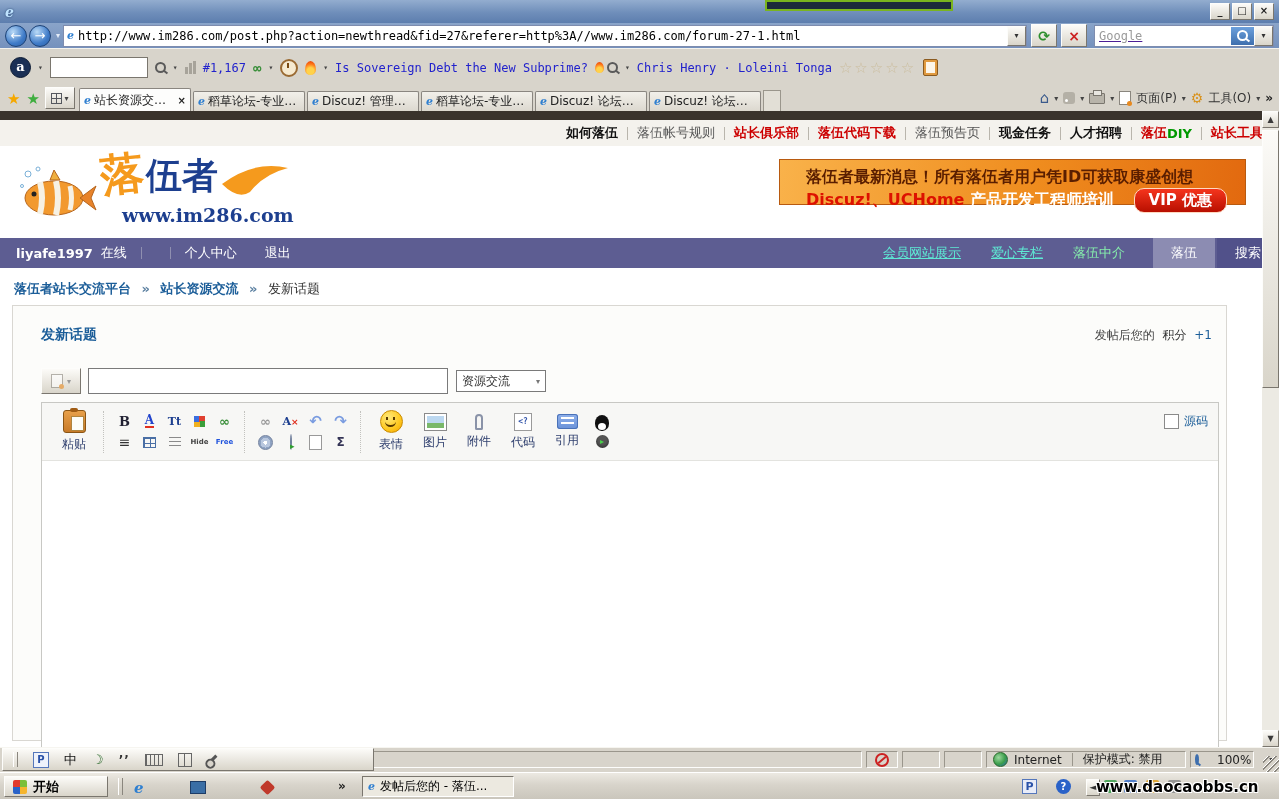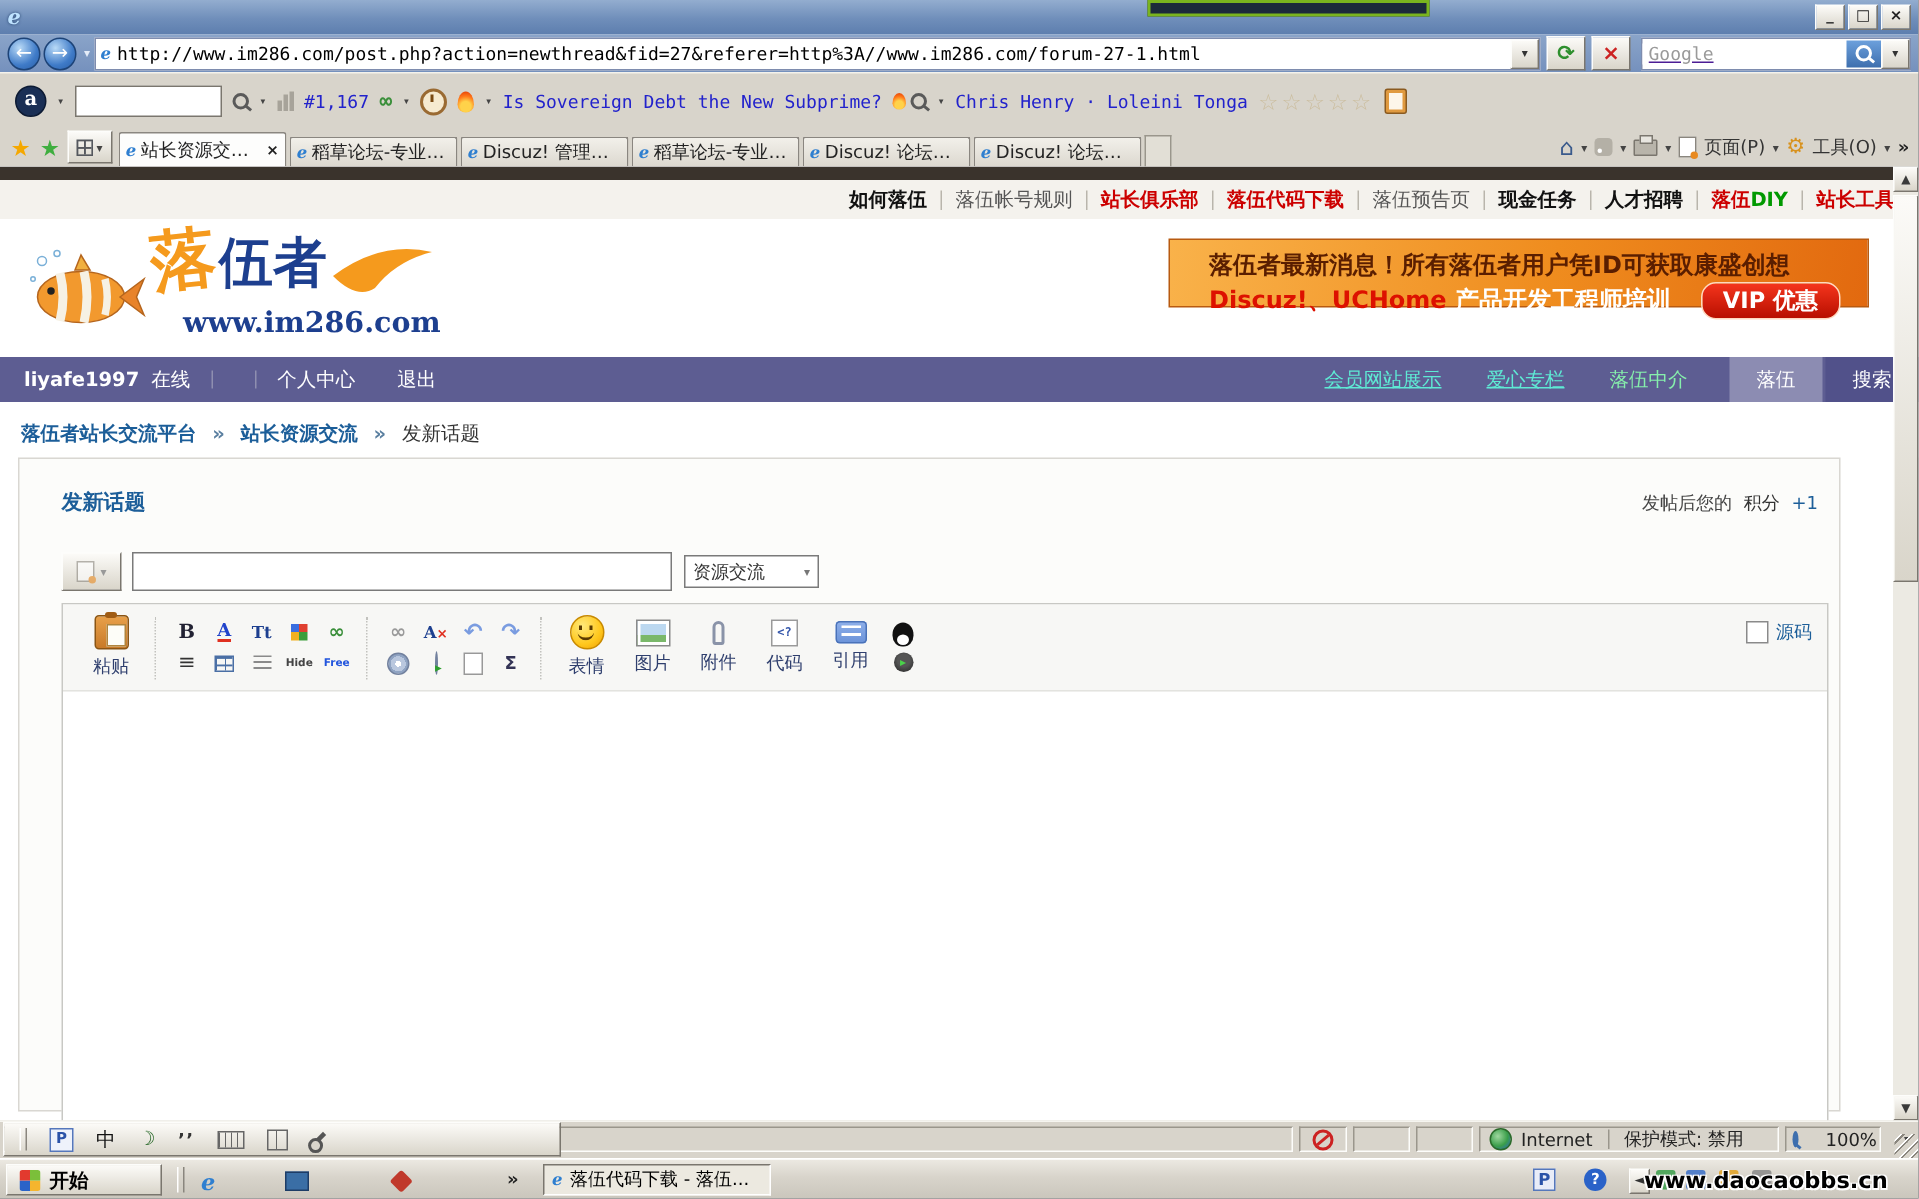--- a/index.html
+++ b/index.html
@@ -565,21 +565,21 @@
       <span class="xpflag"></span>
       <span>开始</span>
     </span>
     <span class="ql-sep"></span>
     <span class="ql-ico" style="left:134px">e</span>
     <span class="ql-desk" style="left:190px"></span>
     <span class="ql-red" style="left:262px"></span>
     <span class="ql-ovf" style="left:338px">»</span>
     <span class="taskbtn">
       <span class="tab-ico">e</span>
-      <span>落伍代码下载 - 落伍...</span>
+      <span>发帖后您的 - 落伍...</span>
     </span>
     <span class="tray-p">P</span>
     <span class="tray-help">?</span>
     <span class="tray-chev raised">◄</span>
     <span class="tray-ico" style="left:1104px;background:#3a9e4a"></span>
     <span class="tray-ico" style="left:1124px;background:#3a6ec8"></span>
     <span class="tray-ico" style="left:1146px;background:#e0a020"></span>
     <span class="tray-ico" style="left:1168px;background:#888"></span>
     <span class="watermark">www.daocaobbs.cn</span>
   </div>

